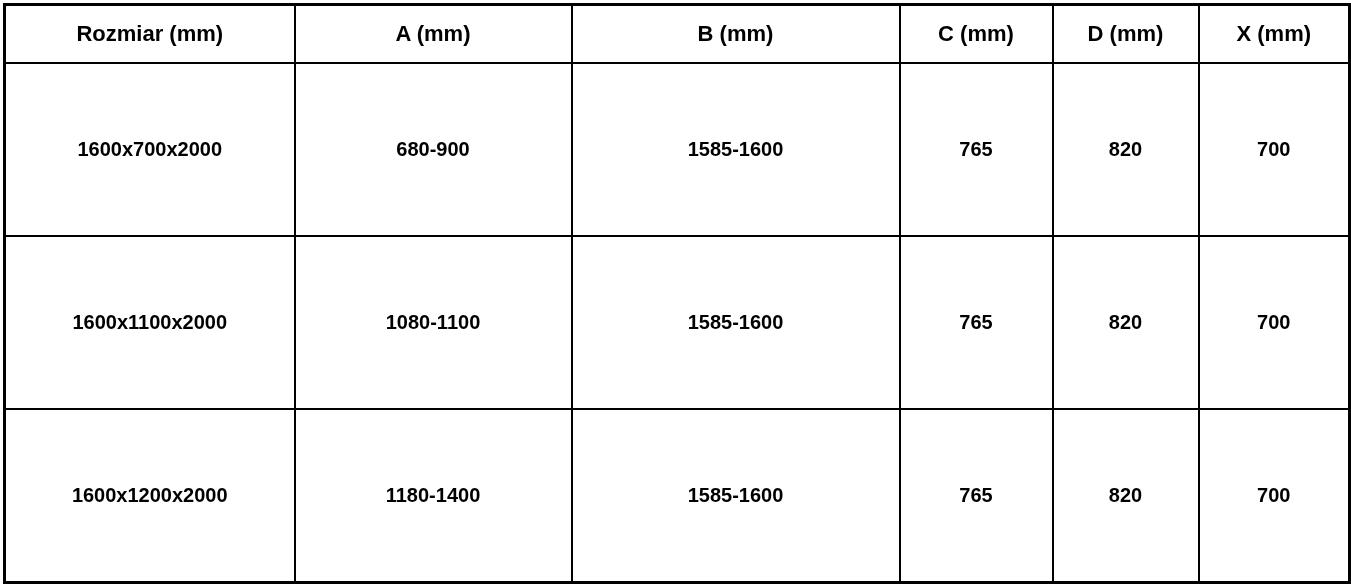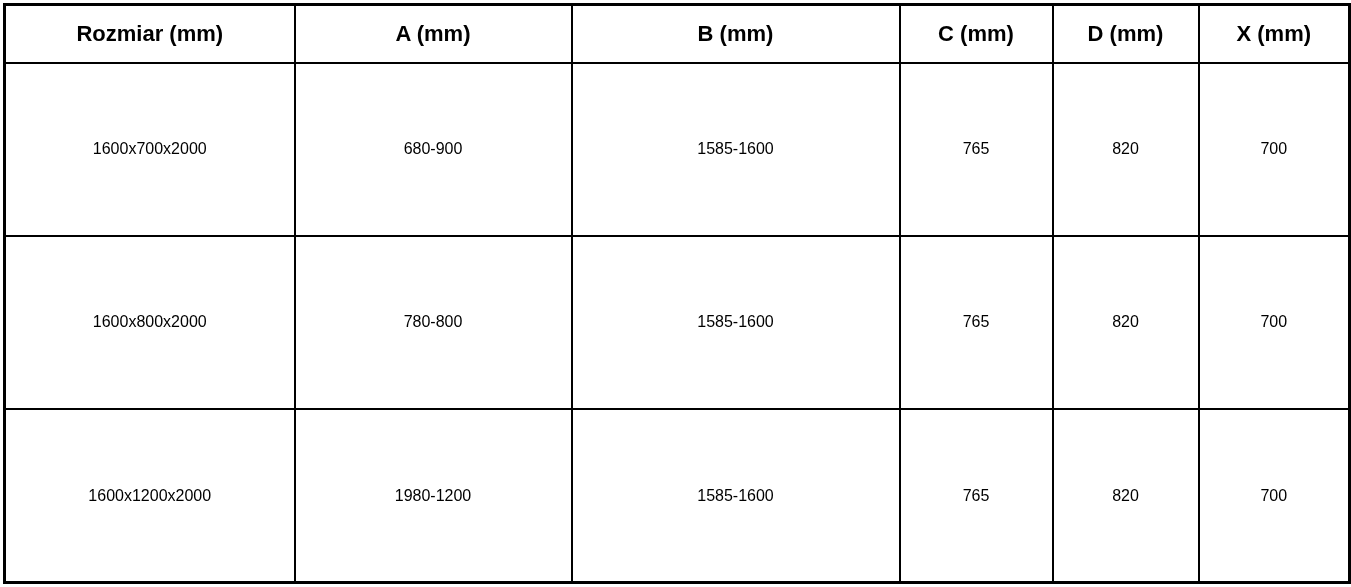--- a/index.html
+++ b/index.html
@@ -31,22 +31,22 @@
     vertical-align: middle;
     padding: 0 12px;
     overflow: hidden;
     white-space: nowrap;
   }
   table.spec-table th {
     font-size: 22px;
     font-weight: bold;
   }
   table.spec-table td {
-    font-size: 16px;
-    font-weight: normal;
+    font-size: 20px;
+    font-weight: bold;
   }
   thead tr { height: 58px; }
   tbody tr { height: 65px; }
   col.c-rozmiar { width: 290px; }
   col.c-a { width: 277px; }
   col.c-b { width: 328px; }
   col.c-c { width: 153px; }
   col.c-d { width: 146px; }
   col.c-x { width: 151px; }
 </style>
@@ -76,30 +76,30 @@
     <tbody id="table-body">
         <tr>
           <td>1600x700x2000</td>
           <td>680-900</td>
           <td>1585-1600</td>
           <td>765</td>
           <td>820</td>
           <td>700</td>
         </tr>
         <tr>
-          <td>1600x800x2000</td>
-          <td>780-800</td>
+          <td>1600x1100x2000</td>
+          <td>1080-1100</td>
           <td>1585-1600</td>
           <td>765</td>
           <td>820</td>
           <td>700</td>
         </tr>
         <tr>
           <td>1600x1200x2000</td>
-          <td>1980-1200</td>
+          <td>1180-1400</td>
           <td>1585-1600</td>
           <td>765</td>
           <td>820</td>
           <td>700</td>
         </tr>
       </tbody>
   </table>
 </div>
 
 </body></html>

